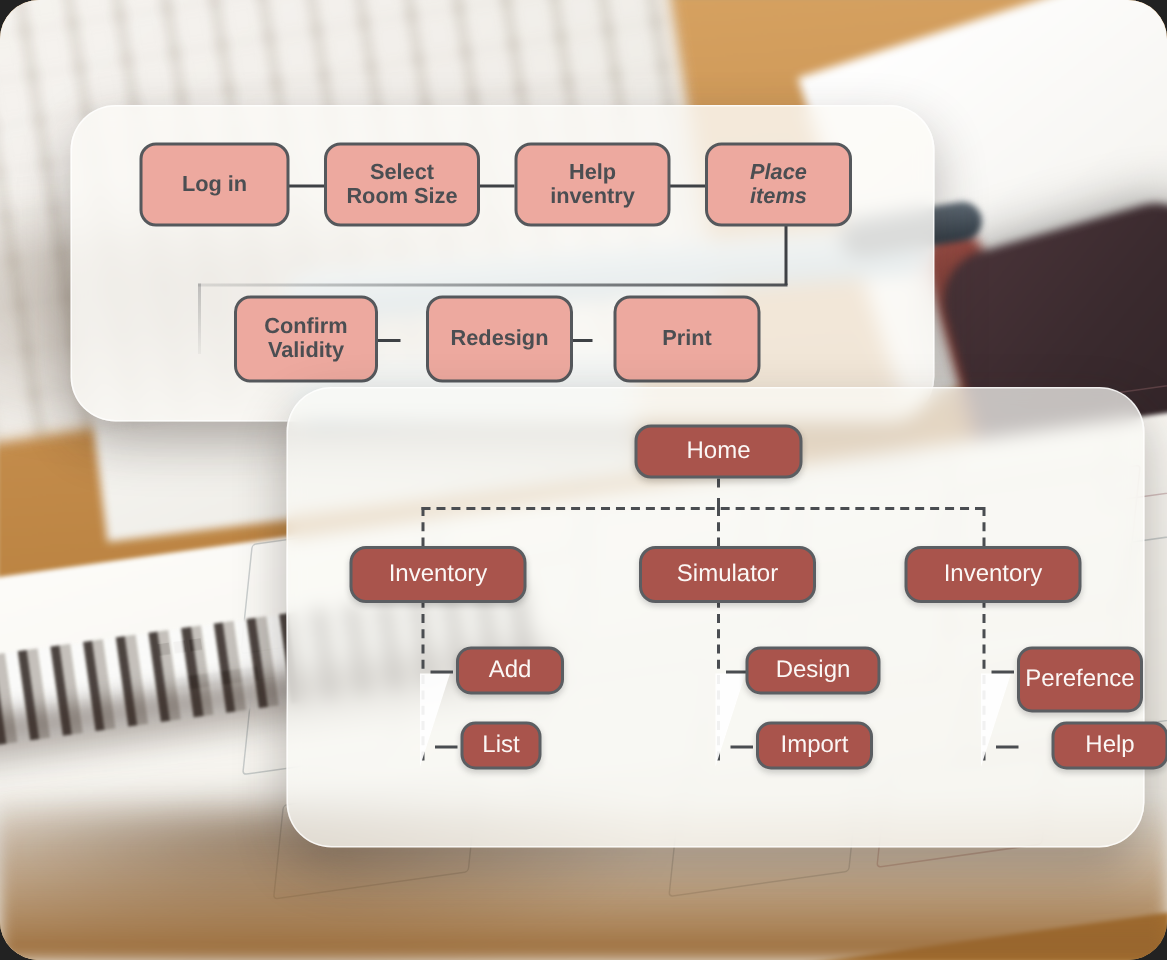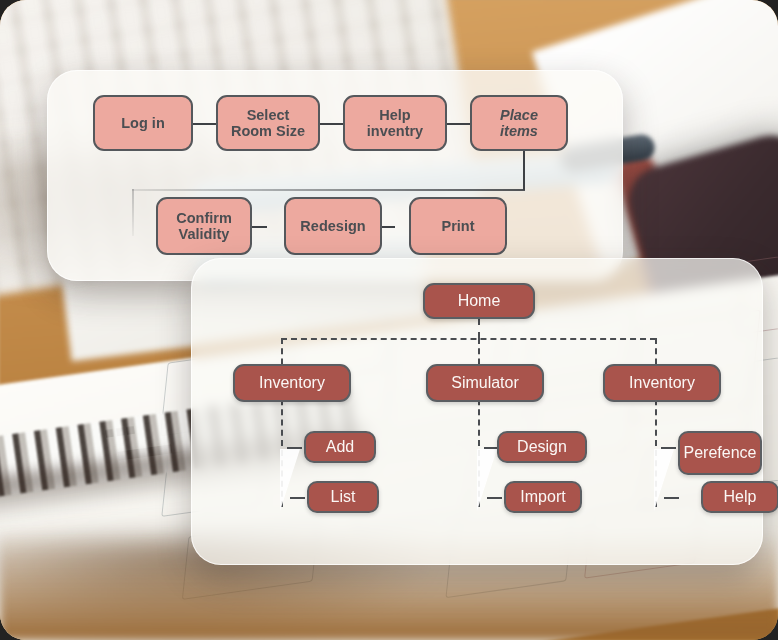--- a/index.html
+++ b/index.html
@@ -222,21 +222,21 @@
     <div class="node brick" style="left:234px;top:105px;width:118px;height:38px;">
       <span>Simulator</span>
     </div>
     <div class="node brick" style="left:411px;top:105px;width:118px;height:38px;">
       <span>Inventory</span>
     </div>
 
     <div class="node brick small" style="left:112px;top:172px;width:72px;height:32px;">
       <span>Add</span>
     </div>
-    <div class="node brick small" style="left:115px;top:222px;width:72px;height:32px;">
+    <div class="node brick small" style="left:115px;top:222px;width:54px;height:32px;">
       <span>List</span>
     </div>
 
     <div class="node brick small" style="left:305px;top:172px;width:90px;height:32px;">
       <span>Design</span>
     </div>
     <div class="node brick small" style="left:312px;top:222px;width:78px;height:32px;">
       <span>Import</span>
     </div>
 

